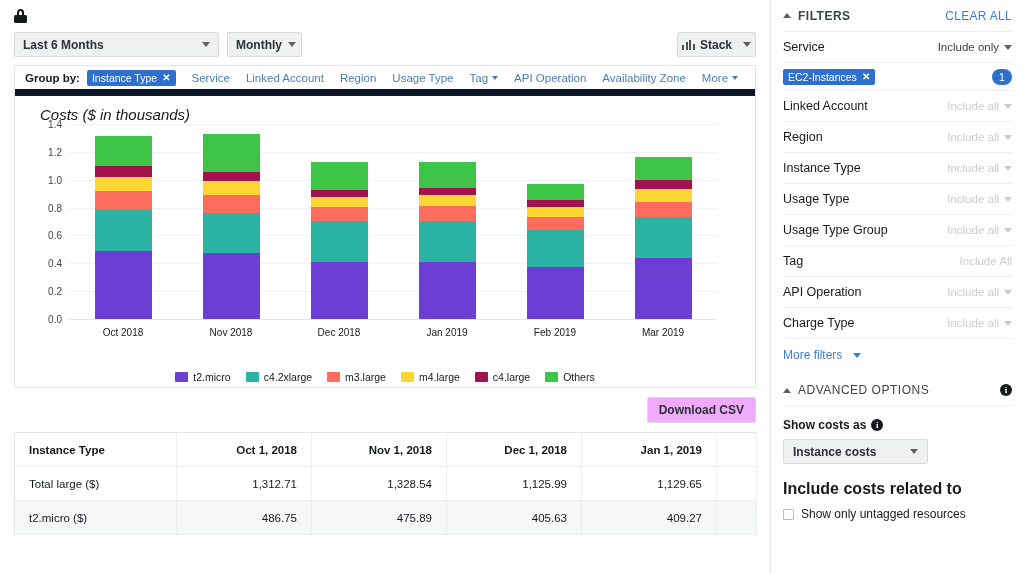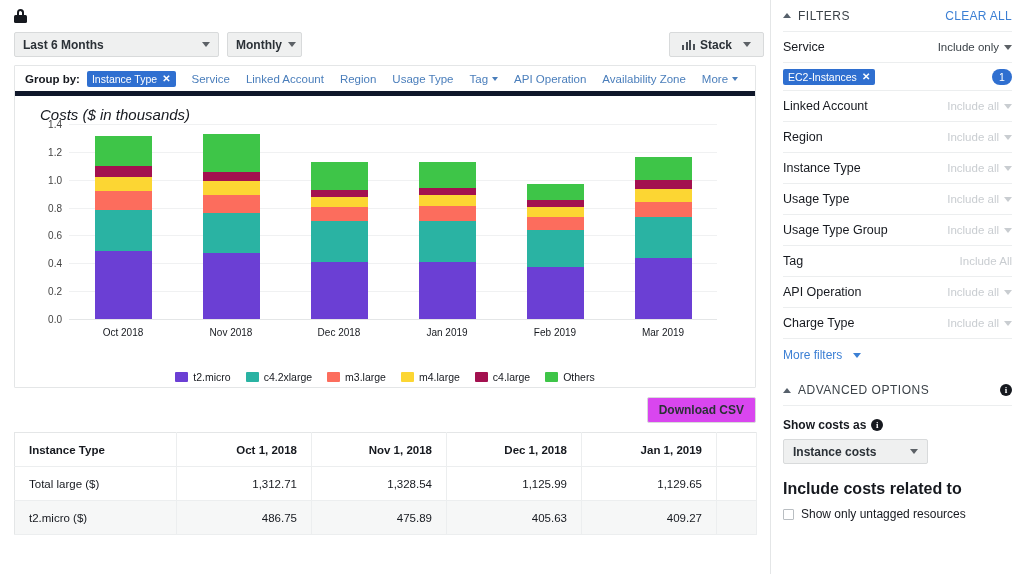--- a/index.html
+++ b/index.html
@@ -31,38 +31,38 @@
   .select-box {
     background: #eff0f0; border: 1px solid #d8dadb; border-radius: 2px;
     height: 25px; display: flex; align-items: center; justify-content: space-between;
     padding: 0 8px; font-size: 12px; font-weight: bold; color: #2b3137; cursor: pointer;
   }
   .select-box.daterange { width: 205px; }
   .select-box.granularity { width: 75px; margin-left: 8px; }
   .caret { border-left: 4px solid transparent; border-right: 4px solid transparent;
            border-top: 5px solid #5c6166; margin-left: 6px; }
   .stack-btn {
-    position: absolute; right: 6px; top: 8px;
+    position: absolute; right: 14px; top: 8px;
     background: #eff0f0; border: 1px solid #d8dadb; border-radius: 2px;
-    height: 25px; display: flex; align-items: center; padding: 0 12px; gap: 5px;
+    height: 25px; display: flex; align-items: center; padding: 0 4px; gap: 5px;
     font-size: 12px; font-weight: bold; color: #2b3137; cursor: pointer;
   }
   .bars-icon { display:flex; align-items:flex-end; gap:1.5px; height:10px; }
   .bars-icon i { display:block; width:2px; background:#4a5056; }
   .bars-icon i:nth-child(1){height:5px} .bars-icon i:nth-child(2){height:8px}
   .bars-icon i:nth-child(3){height:10px} .bars-icon i:nth-child(4){height:6px}
 
   
   .chart-card {
     margin: 8px 14px 0 14px; border: 1px solid #e4e6e7; background: #fff;
     border-radius: 1px; height: 323px; position: relative;
   }
   .groupby-row {
     display: flex; align-items: center; height: 30px; padding: 0 10px; gap: 0px;
-    border-bottom: 5px solid #0f172a; font-size: 11.5px;
+    border-bottom: 7px solid #0f172a; font-size: 11.5px;
   }
   .groupby-label { font-weight: bold; color: #16191f; margin-right: 7px; font-size: 11.5px; }
   .chip {
     background: #2f6fd0; color: #fff; border-radius: 2px; padding: 2px 5px;
     font-size: 10.5px; display: inline-flex; align-items: center; gap: 5px; cursor: pointer;
   }
   .chip .x { font-size: 10px; font-weight: bold; }
   .gb-link { color: #4a7ebb; margin-left: 16px; cursor: pointer; font-size: 11.5px; }
   .gb-link .mini-caret {
     display:inline-block; margin-left:4px;
@@ -90,21 +90,21 @@
   .legend {
     position: absolute; left: 0; right: 0; bottom: 5px;
     display: flex; justify-content: center; align-items: center; gap: 15px;
   }
   .leg-item { display: flex; align-items: center; gap: 5px; font-size: 10.5px; color: #16191f; }
   .swatch { width: 13px; height: 10px; border-radius: 1px; display:block; }
 
   
   .dl-row { display: flex; justify-content: flex-end; padding: 9px 14px 0 14px; }
   .dl-btn {
-    background: #d946ef; border: 1px solid #d8dadb; border-radius: 2px;
+    background: #f0abfc; border: 1px solid #d8dadb; border-radius: 2px;
     padding: 5px 11px; font-size: 12px; font-weight: bold; color: #2b3137; cursor: pointer;
   }
   table.costs {
     margin: 9px 14px 0 14px; width: 742px; border-collapse: collapse;
     border: 1px solid #e4e6e7; table-layout: fixed; background: #fff;
   }
   table.costs th, table.costs td {
     border-right: 1px solid #eceeef; border-bottom: 1px solid #eceeef;
     font-size: 11.5px; color: #16191f; height: 34px; padding: 0 14px;
   }
@@ -119,21 +119,21 @@
 
   
   .panel {
     width: 254px; height: 574px; border-left: 1px solid #e4e6e7;
     background: #fff; padding: 0 12px; overflow: hidden;
   }
   .panel-head {
     display: flex; align-items: center; justify-content: space-between;
     height: 32px; border-bottom: 1px solid #eceeef;
   }
-  .panel-head-left { display: flex; align-items: center; gap: 7px; }
+  .panel-head-left { display: flex; align-items: center; gap: 7px; font-weight: bold; }
   .tri-up { border-left:4px solid transparent; border-right:4px solid transparent;
             border-bottom:5px solid #56606b; }
   .panel-head-title { font-size: 12px; letter-spacing: .5px; color: #3c4349; }
   .clear-all { font-size: 12px; color: #3b7fd4; letter-spacing: .3px; cursor: pointer; }
 
   .filter-row {
     display: flex; align-items: center; justify-content: space-between;
     height: 31px; border-bottom: 1px solid #eceeef;
   }
   .filter-name { font-size: 12.5px; color: #16191f; }

